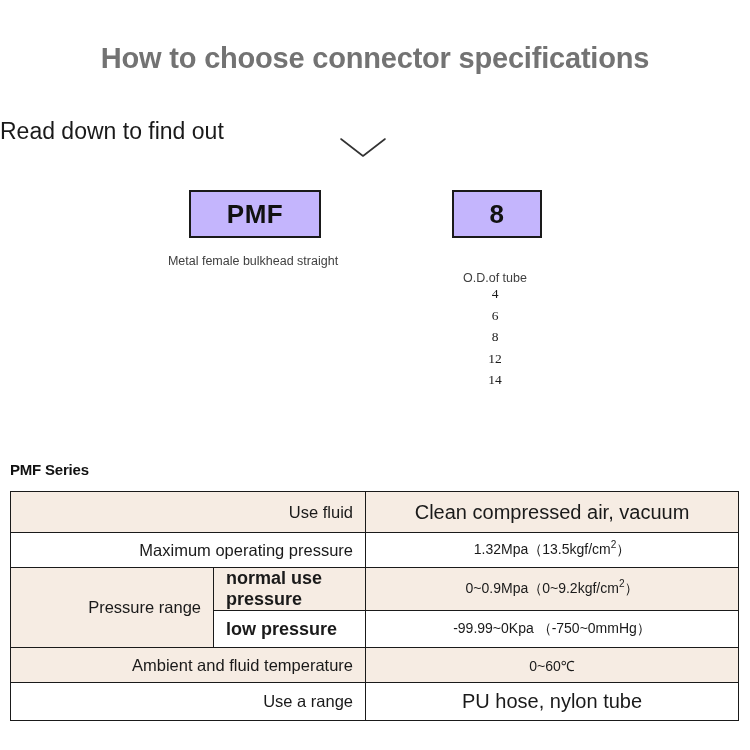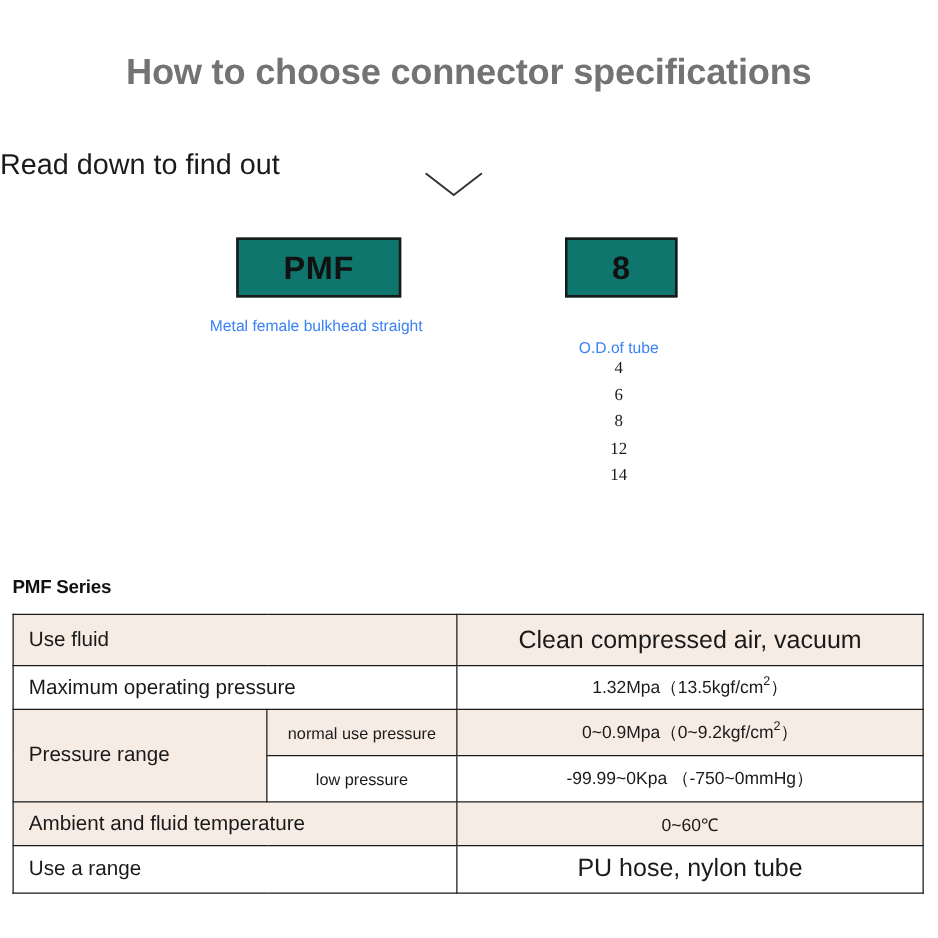--- a/index.html
+++ b/index.html
@@ -51,36 +51,36 @@
     top: 134px;
     width: 50px;
     height: 28px;
   }
   .chevron-wrap svg { display: block; }
 
   
   .code-box {
     position: absolute;
     border: 2px solid #1a1a1a;
-    background: #0f766e;
+    background: #c4b5fd;
     display: flex;
     align-items: center;
     justify-content: center;
     font-weight: 700;
     font-size: 26px;
     letter-spacing: 0.5px;
     color: #111111;
   }
   .code-box.series { left: 189px;  top: 190px; width: 128px; height: 44px; }
   .code-box.size   { left: 452px;  top: 190px; width: 86px;  height: 44px; }
 
   .code-caption {
     position: absolute;
     font-size: 12.5px;
-    color: #3b82f6;
+    color: #404040;
     text-align: center;
     white-space: nowrap;
     line-height: 16px;
   }
   .code-caption.series { left: 133px; top: 253px; width: 240px; }
   .code-caption.size   { left: 425px; top: 270px; width: 140px; }
 
   
   .size-options {
     position: absolute;
@@ -121,27 +121,27 @@
     border: 1.5px solid #1a1a1a;
     padding: 0 12px;
     color: #1a1a1a;
     vertical-align: middle;
   }
   .row-shaded td { background: #f6ece3; }
   .row-plain  td { background: #ffffff; }
 
   .cell-label {
     font-size: 16.5px;
-    text-align: left;
+    text-align: right;
     margin-left: 38px;
   }
   .cell-sublabel {
-    font-size: 13px;
-    text-align: center;
+    font-size: 18px;
     padding: 0 6px;
+    font-weight: bold;
   }
   .cell-value {
     font-size: 20px;
     text-align: center;
   }
   .cell-value.small {
     font-size: 14px;
   }
   .r1 td { height: 40px; }
   .r2 td { height: 34px; }

